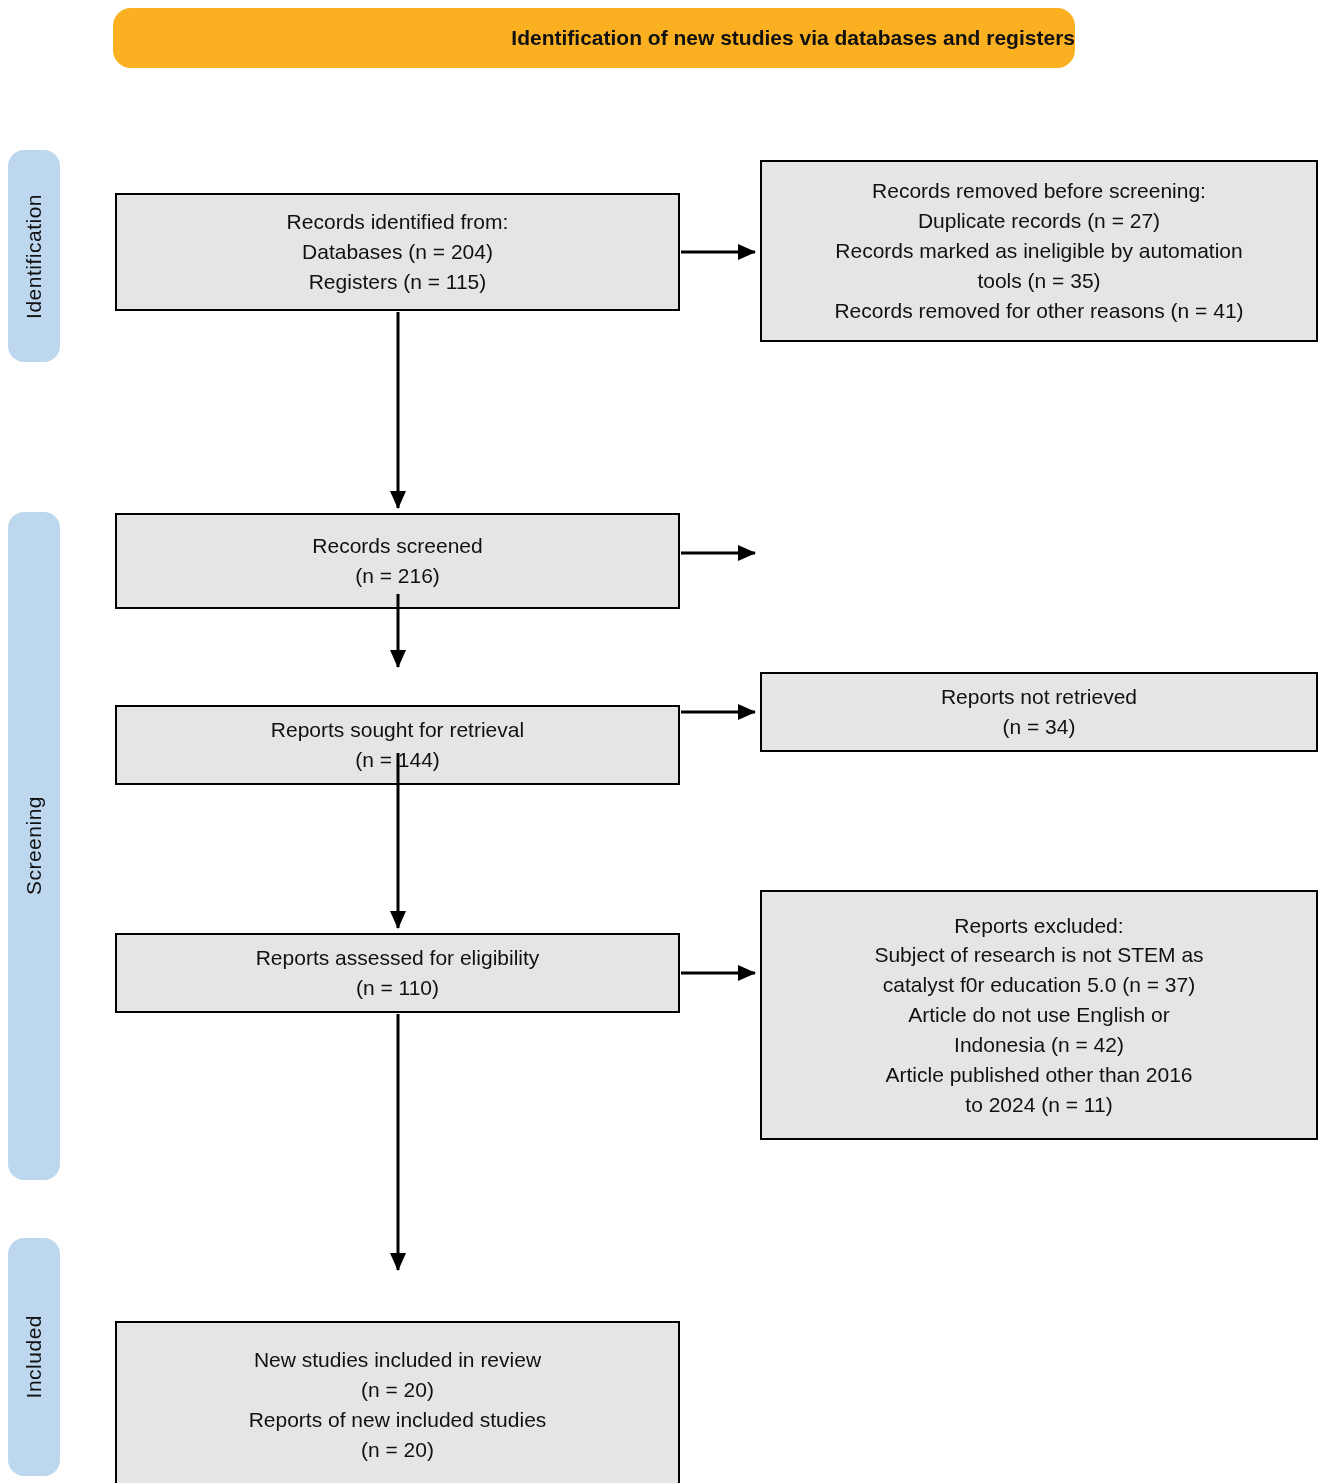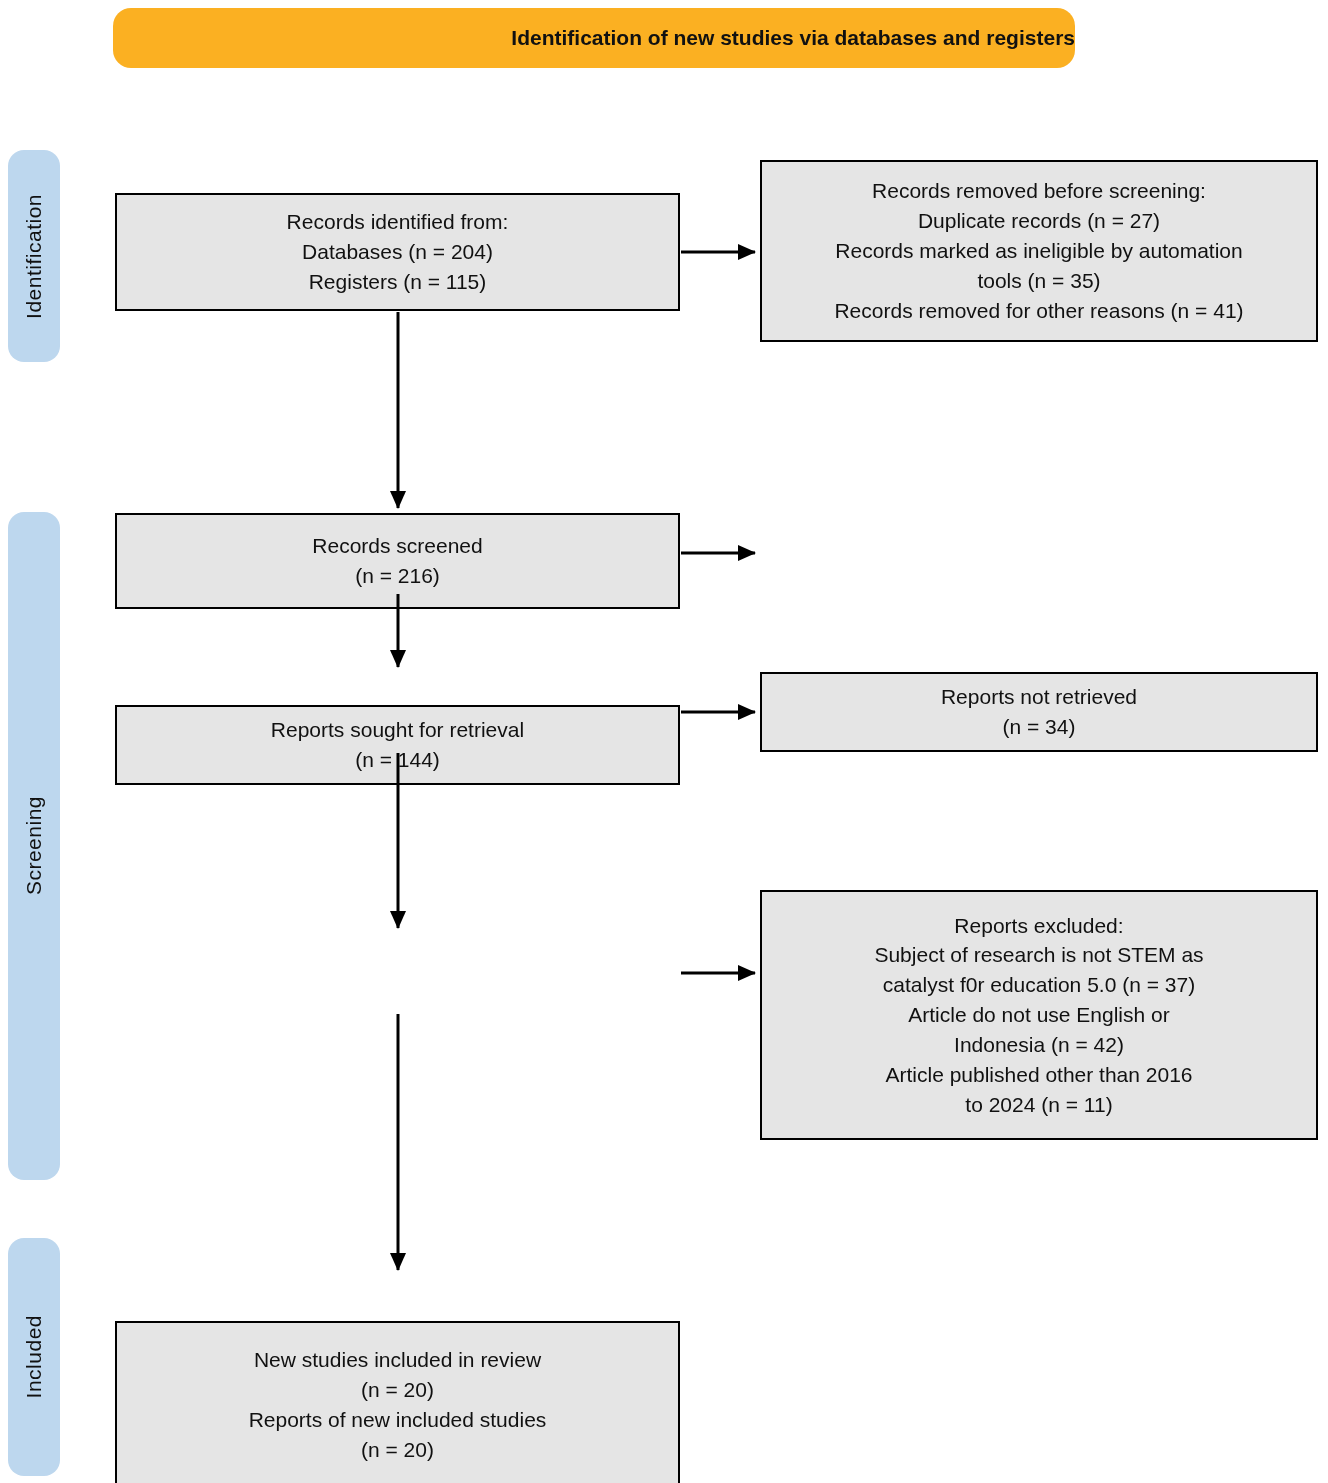--- a/index.html
+++ b/index.html
@@ -102,20 +102,24 @@
 Registers (n = 115)</div>
   </div>
   <div class="box b-screened">
     <div class="box-text">Records screened
 (n = 216)</div>
   </div>
   <div class="box b-sought">
     <div class="box-text">Reports sought for retrieval
 (n = 144)</div>
   </div>
+  <div class="box b-assessed">
+    <div class="box-text">Reports assessed for eligibility
+(n = 110)</div>
+  </div>
   <div class="box b-included">
     <div class="box-text">New studies included in review
 (n = 20)
 Reports of new included studies
 (n = 20)</div>
   </div>
 
   <div class="box b-removed">
     <div class="box-text">Records removed before screening:
 Duplicate records (n = 27)

